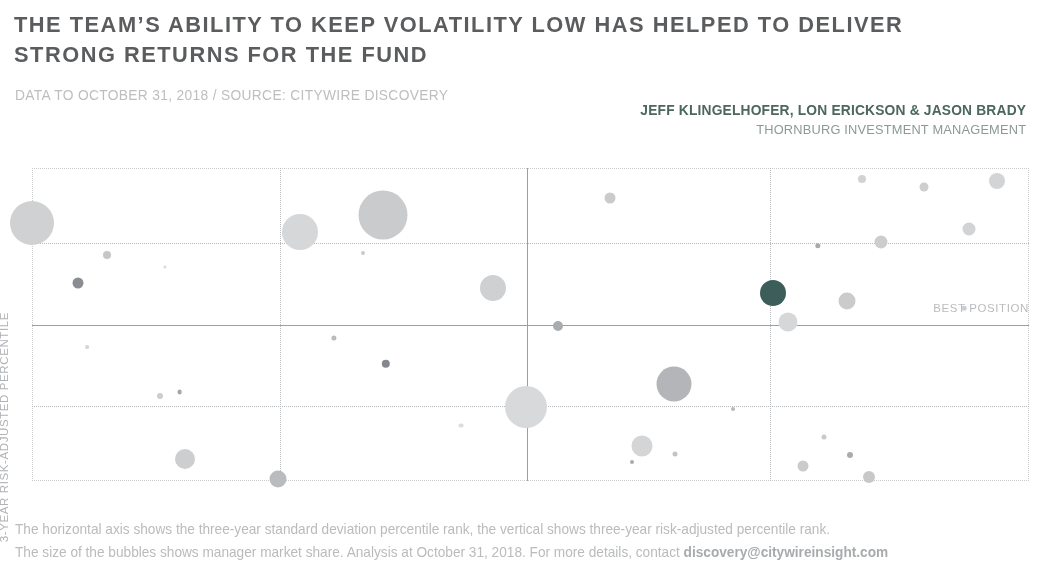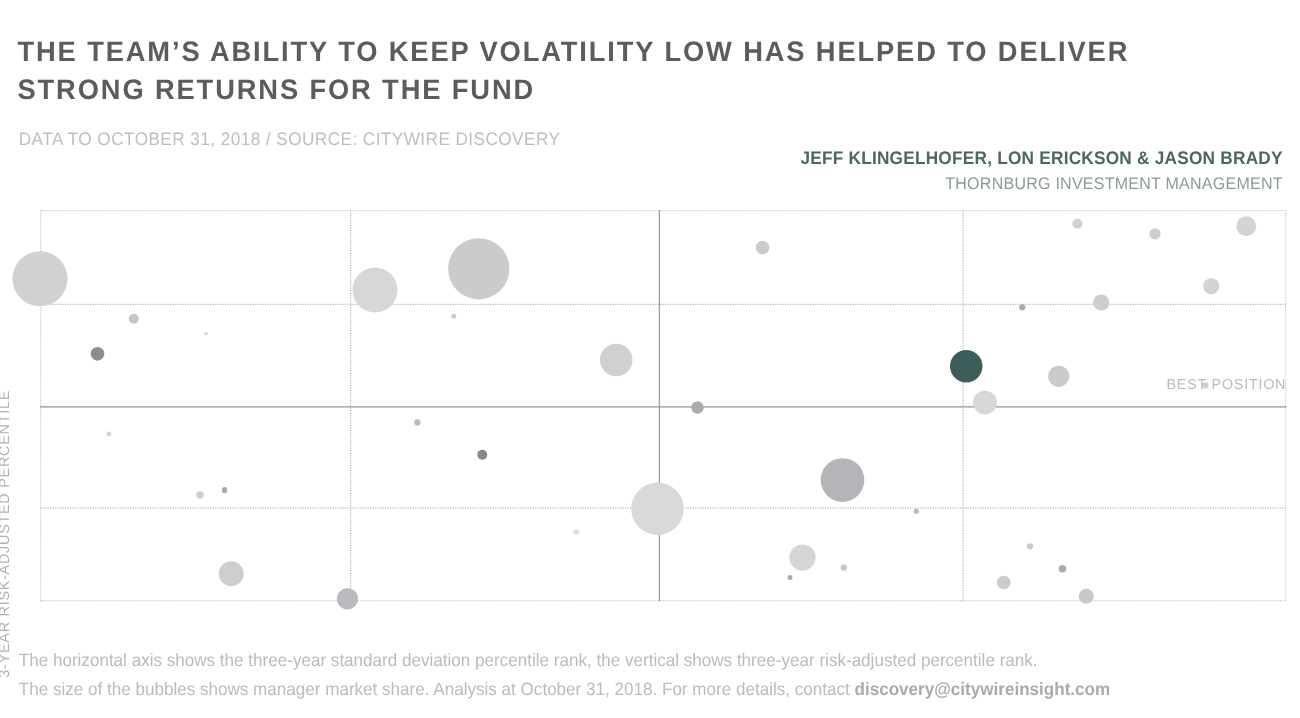--- a/index.html
+++ b/index.html
@@ -13,21 +13,21 @@
     font-family: "Liberation Sans", sans-serif;
     position: relative;
     overflow: hidden;
     color: #58595b;
   }
 
   
   .header {
     position: absolute;
     left: 0;
-    top: 17px;
+    top: 0;
     width: 1040px;
     height: 150px;
     text-decoration: underline;
   }
   .title {
     position: absolute;
     left: 14px;
     top: 10px;
     width: 980px;
     font-size: 22.5px;

